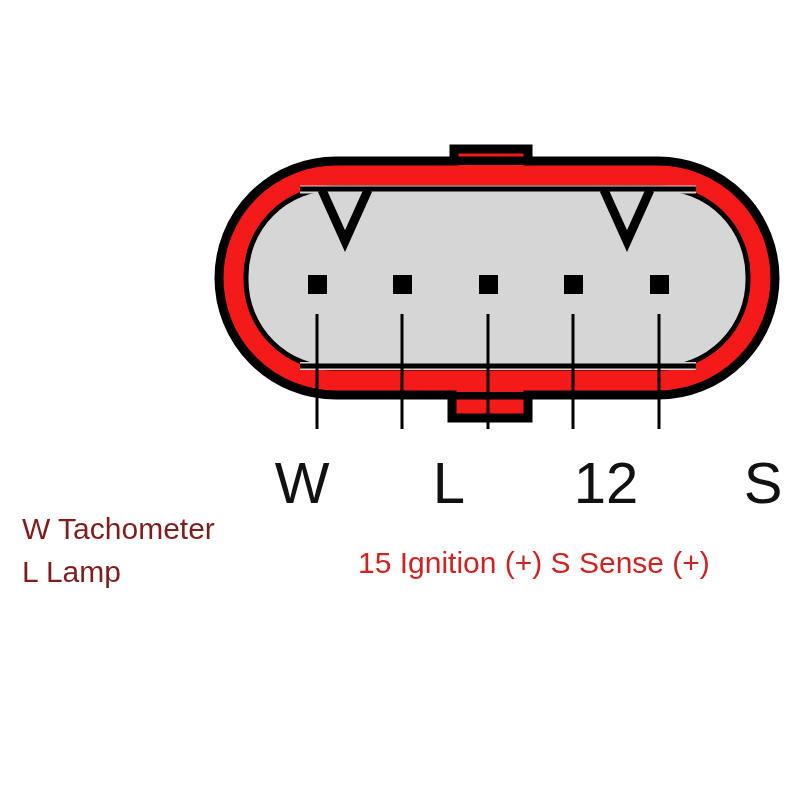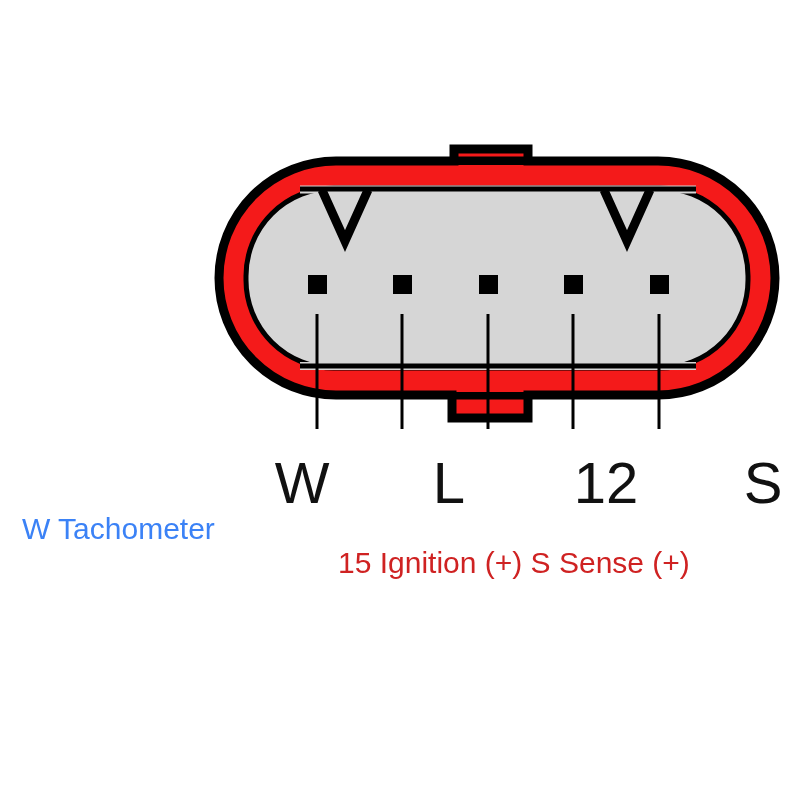--- a/index.html
+++ b/index.html
@@ -67,41 +67,41 @@
   .pl-w   { width: 74px; }
   .pl-l   { width: 64px; }
   .pl-15  { width: 94px; }
   .pl-s   { width: 64px; }
   .pl-dfm { width: 160px; text-align: right; }
 
   #legend-left {
     position: absolute;
     left: 22px;
     top: 507px;
-    color: #3b82f6;
+    color: #7f1d1d;
     font-family: "Liberation Sans", sans-serif;
     font-size: 30px;
     line-height: 43px;
     font-weight: 400;
     white-space: nowrap;
   }
   #legend-left .legend-line { display: block; }
 
   #legend-right {
     position: absolute;
     left: 338px;
     top: 542px;
     color: #CF2222;
     font-family: "Liberation Sans", sans-serif;
     font-size: 30px;
     line-height: 42px;
     font-weight: 400;
     white-space: nowrap;
   }
-  #legend-right .legend-line { display: block; }
+  #legend-right .legend-line { display: block; margin-left: 20px; }
 </style>
 </head>
 <body>
 
 <div id="diagram-root">
 
   <svg id="connector-svg" viewBox="0 0 800 800" xmlns="http://www.w3.org/2000/svg">
 
     <g>
 
@@ -150,20 +150,21 @@
 
     <div id="pin-labels-row">
       <span class="pin-label pl-w">W</span>
       <span class="pin-label pl-l">L</span>
       <span class="pin-label pl-15">12</span>
       <span class="pin-label pl-s">S</span>
     </div>
 
     <div id="legend-left">
       <span class="legend-line">W Tachometer</span>
+      <span class="legend-line">L Lamp</span>
     </div>
 
     <div id="legend-right">
       <span class="legend-line">15 Ignition (+) S Sense (+)</span>
     </div>
 
   </div>
 </div>
 
 </body></html>

